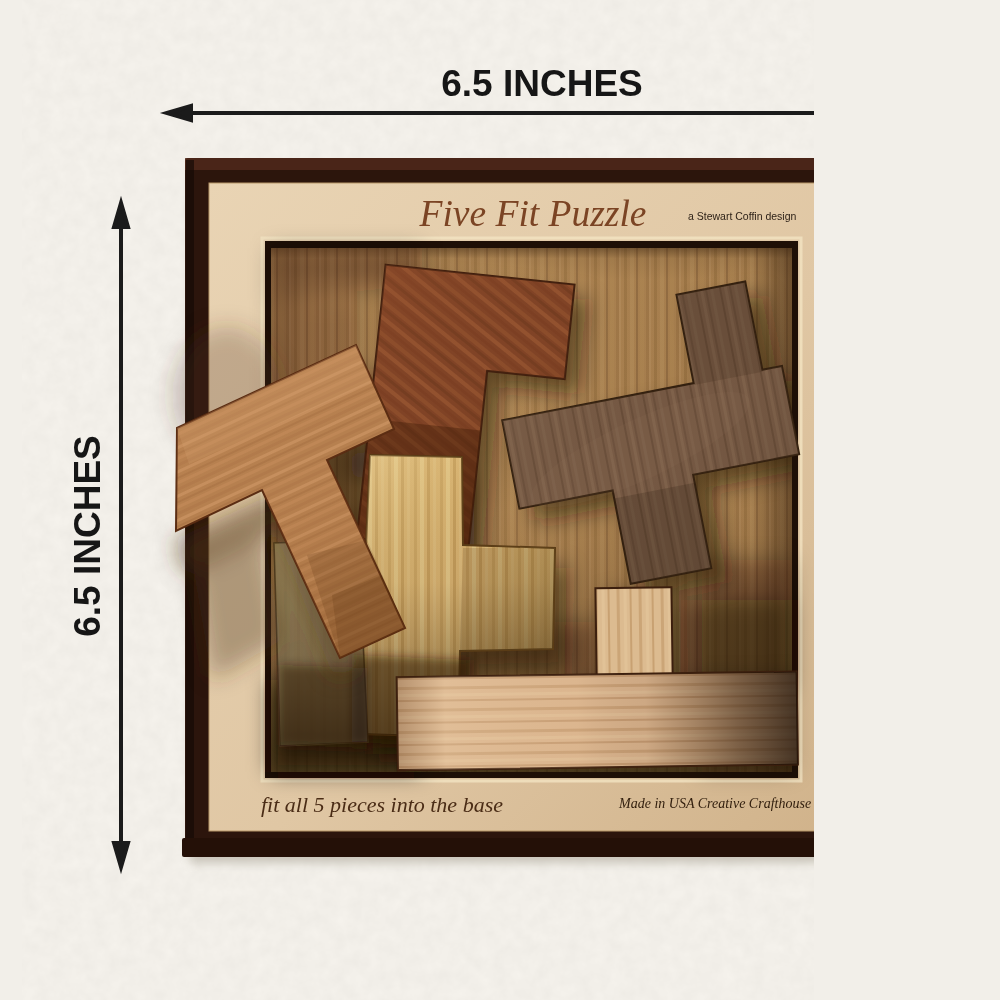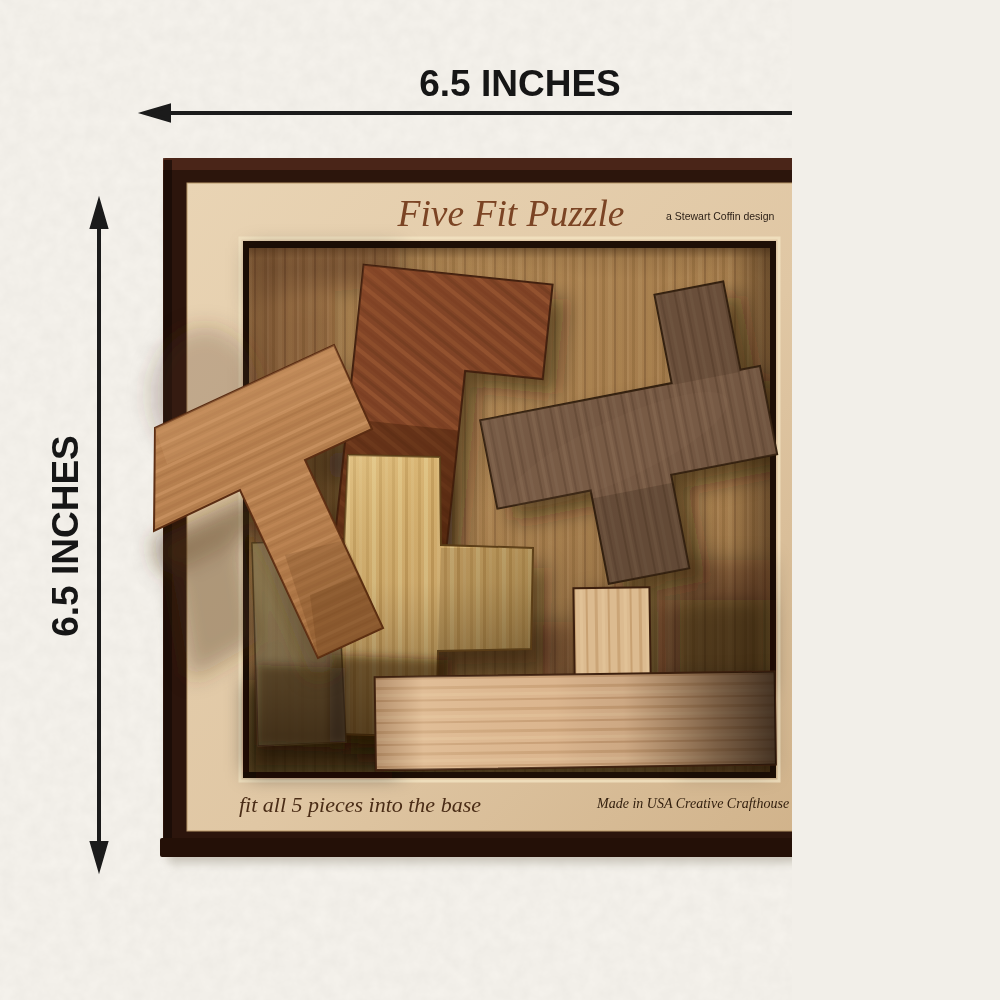--- a/index.html
+++ b/index.html
@@ -1,16 +1,16 @@
 <!DOCTYPE html>
 <html><head>
 <meta charset="utf-8">
 <style>
 html,body{margin:0;padding:0;background:#f2efe9;}
-#page{position:relative;width:792px;height:1000px;overflow:hidden;font-family:"Liberation Sans",sans-serif;}
+#page{position:relative;width:792px;height:1000px;overflow:hidden;font-family:"Liberation Sans",sans-serif;padding-left:22px;}
 </style>
 </head>
 <body>
 <div id="page">
 <svg width="1000" height="1000" viewBox="0 0 1000 1000" xmlns="http://www.w3.org/2000/svg">
 <defs>
 <pattern id="patOakFloor" width="30" height="300" patternUnits="userSpaceOnUse">
   <rect width="30" height="300" fill="#b08653"></rect>
   <rect x="2" width="3" height="300" fill="#97703f" opacity="0.55"></rect>
   <rect x="8" width="4" height="300" fill="#bd9461" opacity="0.6"></rect>

